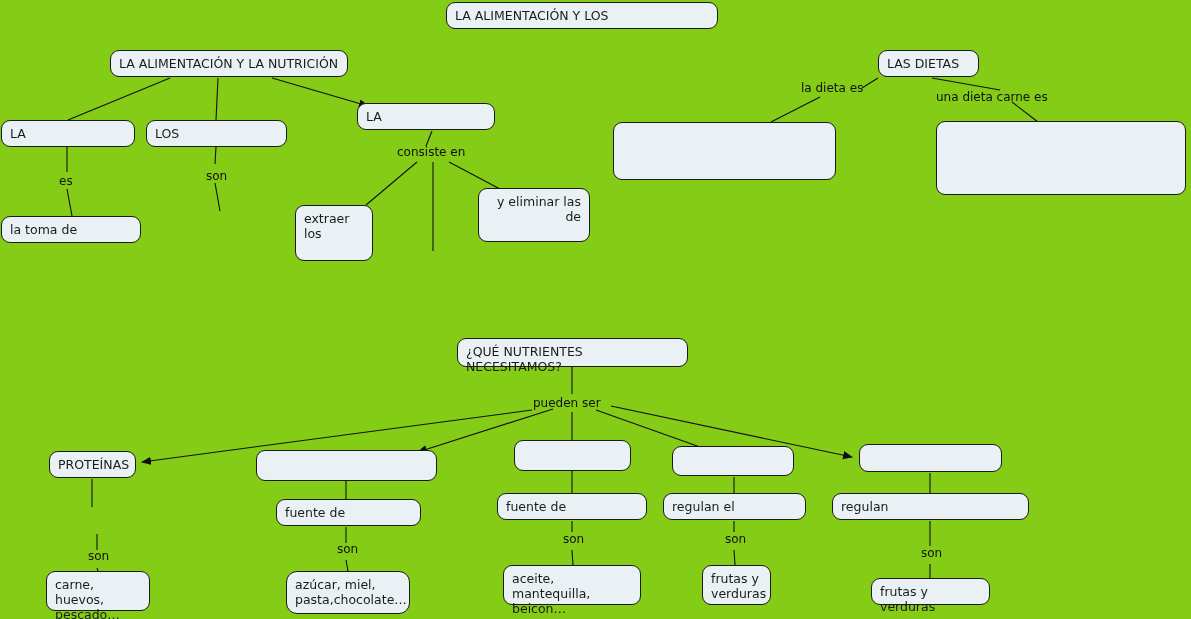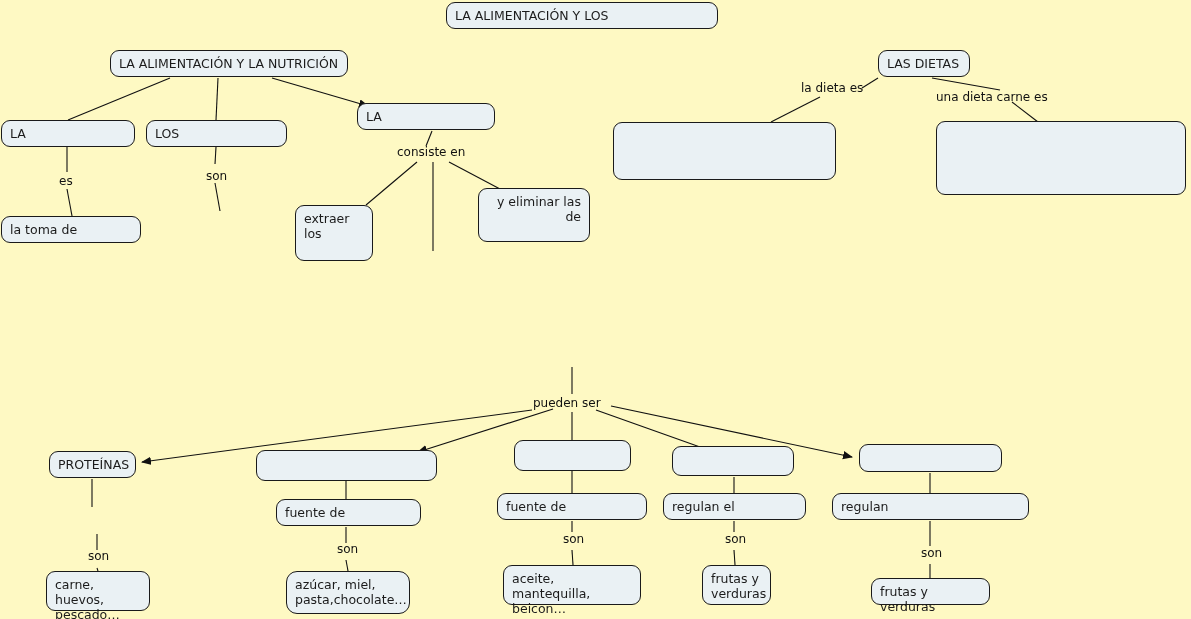--- a/index.html
+++ b/index.html
@@ -7,21 +7,21 @@
     padding: 0;
     background: #ffffff;
   }
   body {
     font-family: "DejaVu Sans", sans-serif;
   }
   #canvas {
     position: relative;
     width: 1191px;
     height: 619px;
-    background: #fef9c3;
+    background: #84cc16;
     overflow: hidden;
   }
   #edges {
     position: absolute;
     left: 0;
     top: 0;
     width: 1191px;
     height: 619px;
     pointer-events: none;
   }
@@ -123,32 +123,33 @@
 
   <div class="node mixed" style="left:1px; top:216px; width:140px; height:27px;">la toma de</div>
 
 
   <div class="node mixed" style="left:295px; top:205px; width:78px; height:56px;">extraer los</div>
 
 
   <div class="node rightish" style="left:478px; top:188px; width:112px; height:54px;">y eliminar las
 de</div>
 
-  <div class="node mixed" style="left:878px; top:50px; width:92px; height:27px;">LAS DIETAS</div>
+  <div class="node mixed" style="left:878px; top:50px; width:101px; height:27px;">LAS DIETAS</div>
 
   <div class="node mixed" style="left:613px; top:122px; width:223px; height:58px;"></div>
 
   <div class="node mixed" style="left:936px; top:121px; width:250px; height:74px;"></div>
 
   <div class="link-label" style="left:59px; top:174px;">es</div>
   <div class="link-label" style="left:206px; top:169px;">son</div>
   <div class="link-label" style="left:397px; top:145px;">consiste en</div>
   <div class="link-label" style="left:801px; top:81px;">la dieta es</div>
   <div class="link-label" style="left:936px; top:90px;">una dieta carne es</div>
 
+  <div class="node mixed" style="left:457px; top:338px; width:231px; height:29px;">¿QUÉ NUTRIENTES NECESITAMOS?</div>
 
   <div class="link-label" style="left:533px; top:396px;">pueden ser</div>
 
   <div class="node center" style="left:49px; top:451px; width:87px; height:27px;">PROTEÍNAS</div>
   <div class="link-label" style="left:88px; top:549px;">son</div>
   <div class="node center" style="left:46px; top:571px; width:104px; height:40px;">carne, huevos,
 pescado…</div>
 
   <div class="node mixed" style="left:256px; top:450px; width:181px; height:31px;"></div>
   <div class="node mixed" style="left:276px; top:499px; width:145px; height:27px;">fuente de</div>

